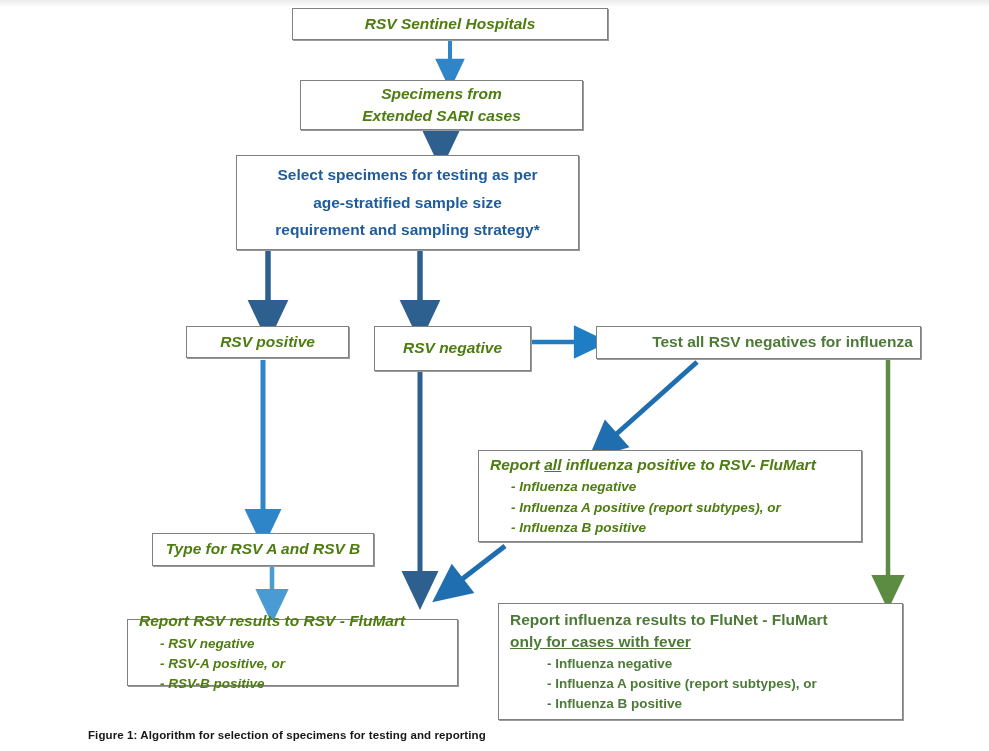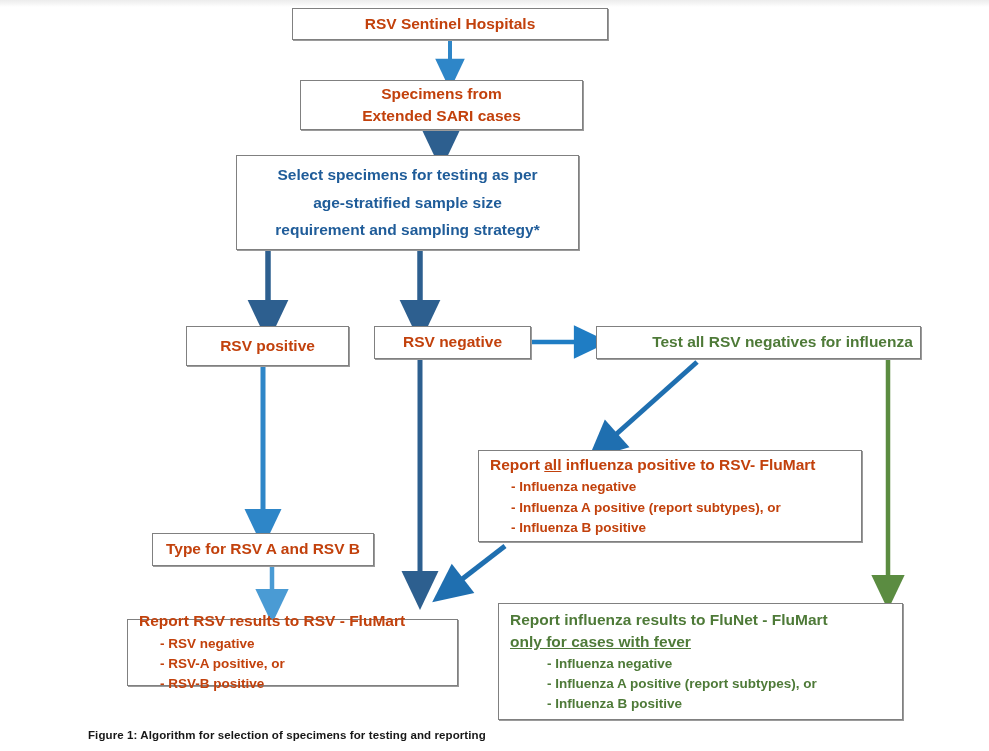--- a/index.html
+++ b/index.html
@@ -58,30 +58,30 @@
     list-style: none;
   }
   .node ul li {
     font-weight: bold;
     font-size: 13.5px;
     line-height: 1.50;
     padding-left: 32px;
     white-space: nowrap;
   }
   
-  .blue .title, .blue ul li { color: #c2410c; }
+  .blue .title, .blue ul li { color: #4d7c0f; font-style: italic; }
   .bluedark .title, .bluedark ul li { color: #1F5C99; }
   .green .title, .green ul li { color: #4E7A38; padding-left: 48px; }
 
   
   #n-sentinel      { left: 292px; top: 8px;   width: 316px; height: 32px; }
   #n-specimens     { left: 300px; top: 80px;  width: 283px; height: 50px; }
   #n-select        { left: 236px; top: 155px; width: 343px; height: 95px; }
-  #n-rsv-pos       { left: 186px; top: 326px; width: 163px; height: 40px; }
-  #n-rsv-neg       { left: 374px; top: 326px; width: 157px; height: 33px; }
+  #n-rsv-pos       { left: 186px; top: 326px; width: 163px; height: 32px; }
+  #n-rsv-neg       { left: 374px; top: 326px; width: 157px; height: 45px; }
   #n-test-flu      { left: 596px; top: 326px; width: 325px; height: 33px; }
   #n-report-all    { left: 478px; top: 450px; width: 384px; height: 92px; }
   #n-type-rsv      { left: 152px; top: 533px; width: 222px; height: 33px; }
   #n-report-rsv    { left: 127px; top: 611px; width: 331px; height: 67px; margin-top: 8px; }
   #n-report-flu    { left: 498px; top: 603px; width: 405px; height: 117px; }
 
   #n-sentinel  .title { font-size: 15.5px; text-align: center; }
   #n-specimens .title { text-align: center; }
   #n-select    .title { text-align: center; font-size: 15.5px; line-height: 1.78; }
   #n-rsv-pos   .title,

